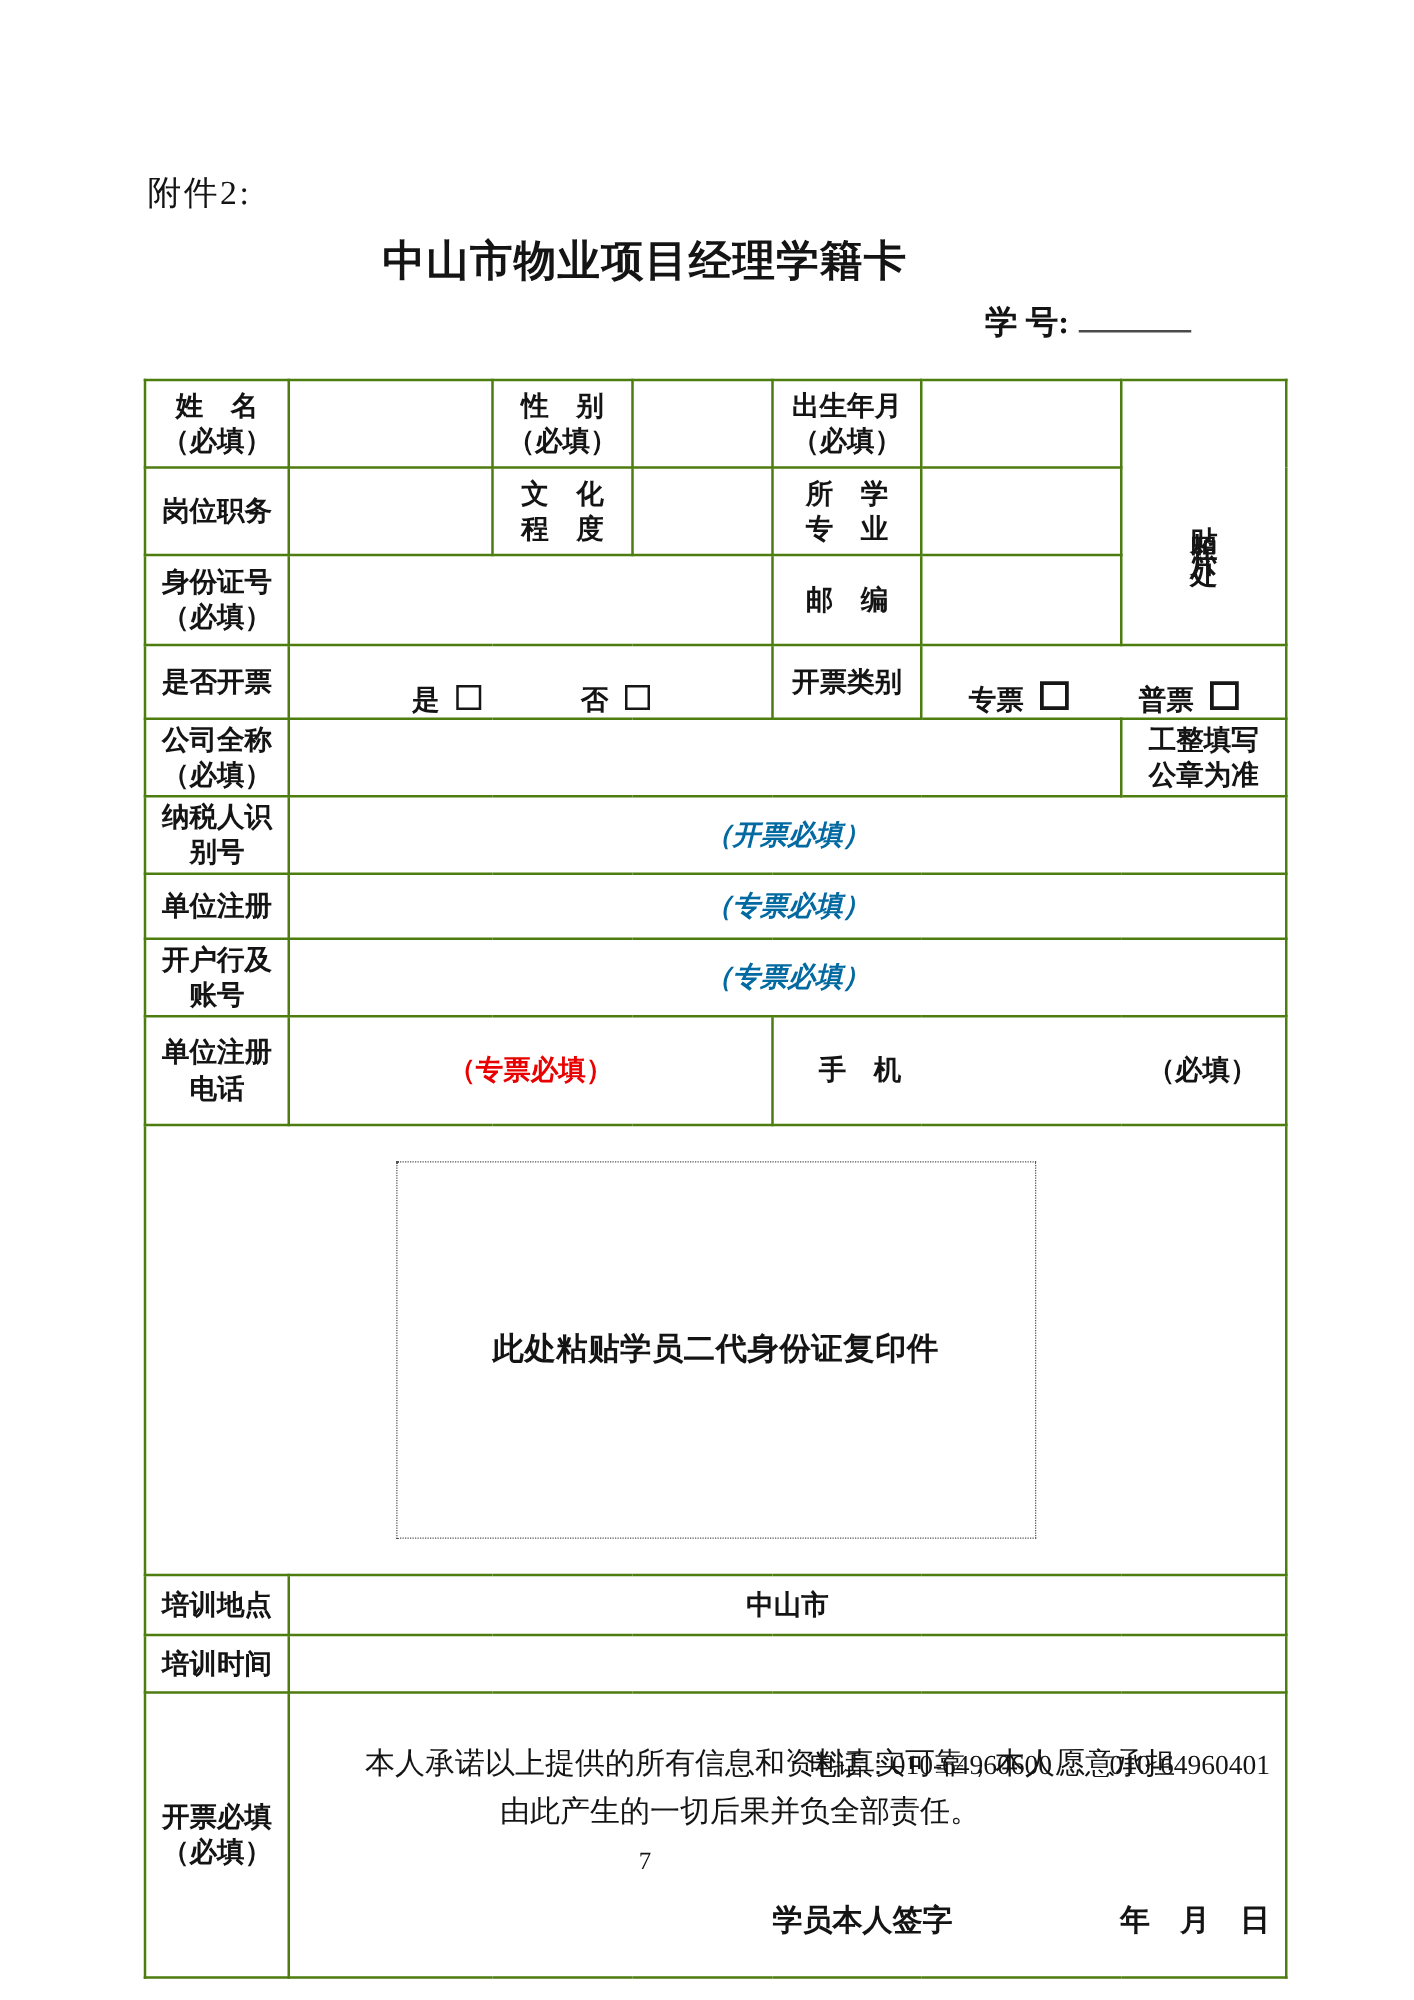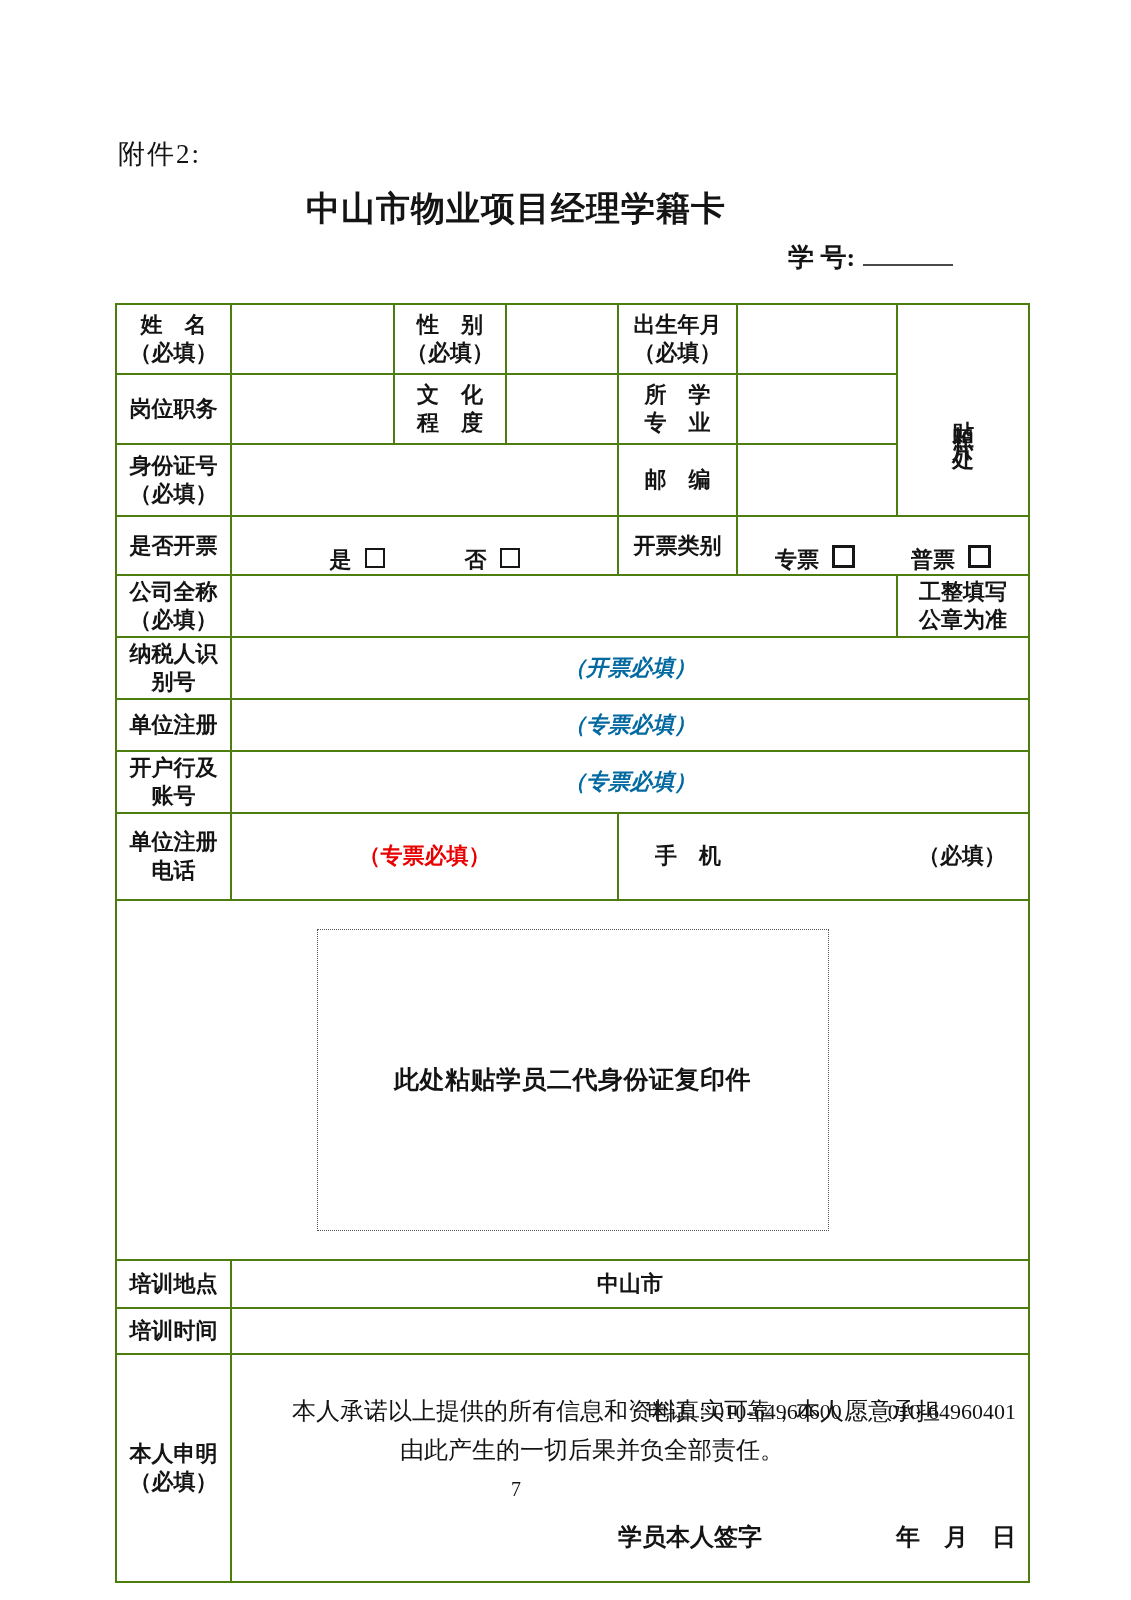--- a/index.html
+++ b/index.html
@@ -270,21 +270,21 @@
     </tr>
     <tr class="r11">
       <td>培训地点</td>
       <td colspan="6">中山市</td>
     </tr>
     <tr class="r12">
       <td>培训时间</td>
       <td colspan="6"></td>
     </tr>
     <tr class="r13">
-      <td>本人申明
+      <td>开票必填
 （必填）</td>
       <td colspan="6" class="decl-cell">
         <div class="decl-text">本人承诺以上提供的所有信息和资料真实可靠，本人愿意承担由此产生的一切后果并负全部责任。</div>
         <div class="sig-row">
           <span class="sig-label">学员本人签字</span>
           <span class="date-label">年　月　日</span>
         </div>
       </td>
     </tr>
     </tbody>

